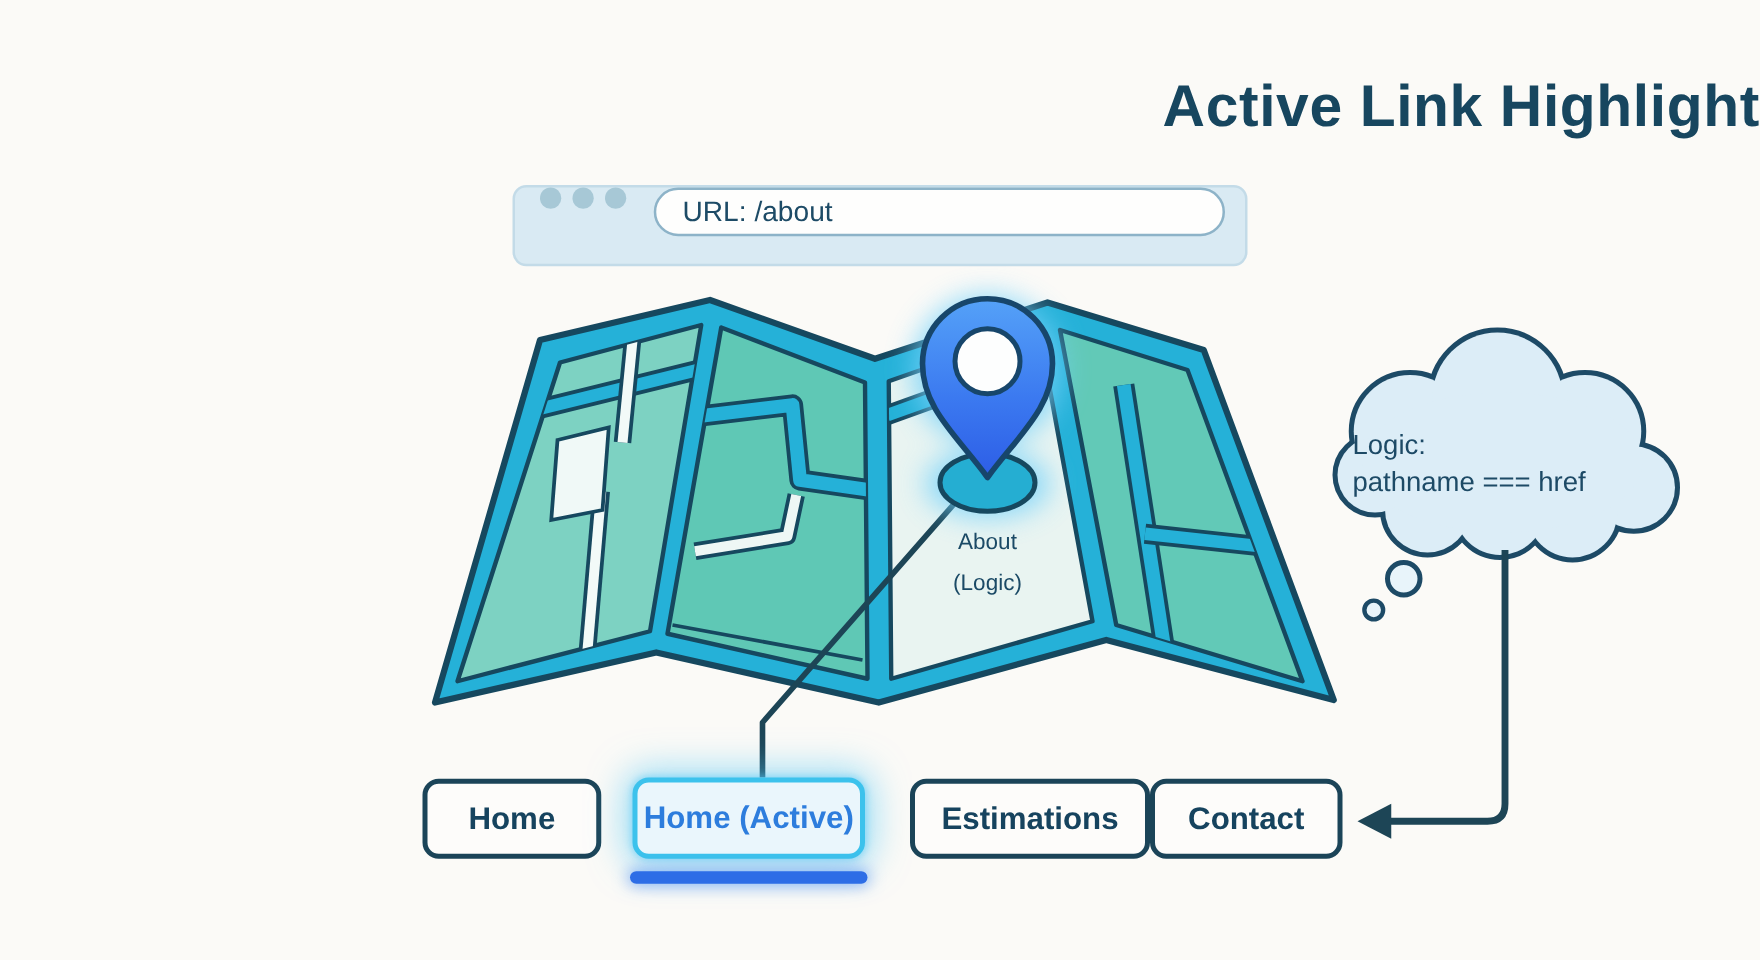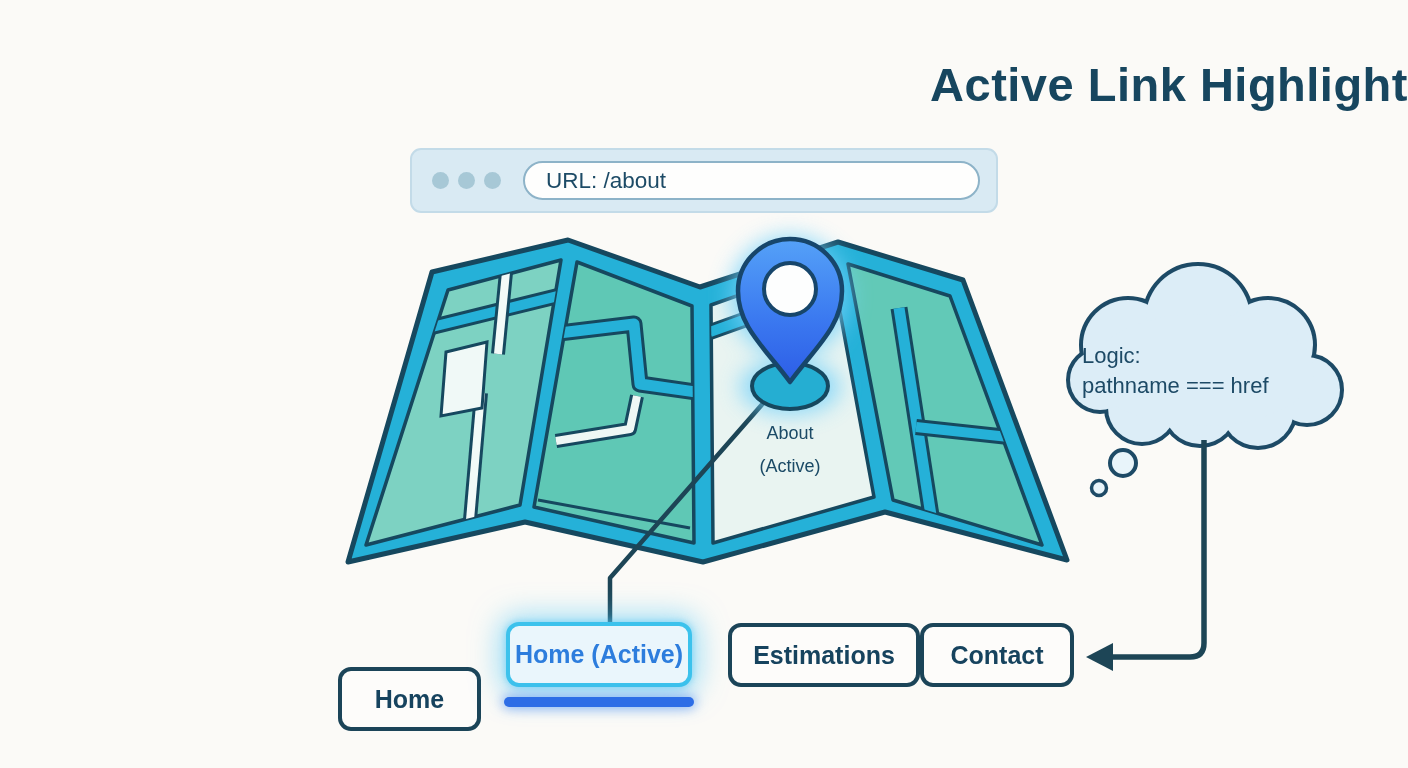--- a/index.html
+++ b/index.html
@@ -12,21 +12,21 @@
 
   .title{
     position:absolute;left:0;right:0;top:57px;text-align:right;
     font-size:47px;font-weight:bold;letter-spacing:.5px;color:#17465f;
   }
 
   
   .browser{
     position:absolute;left:410px;top:148px;width:588px;height:65px;
     box-sizing:border-box;background:#d9eaf3;border:2px solid #c3dbe8;
-    border-radius:11px;display:flex;align-items:center;padding:0 16px 0 20px;
+    border-radius:11px;display:flex;padding:0 16px 0 20px;
   }
   .dot{width:17px;height:17px;border-radius:50%;background:#a7c8d6;margin-right:9px;flex:none;}
   .urlpill{
     flex:1;height:39px;margin-left:13px;box-sizing:border-box;
     background:#fefefd;border:2.5px solid #8db3c8;border-radius:20px;
     display:flex;align-items:center;padding:0 21px;
     font-size:22.5px;color:#1d4b66;font-weight:500;
   }
 
   
@@ -39,21 +39,21 @@
     font-size:22px;line-height:30px;color:#1d4a66;font-weight:500;
   }
 
   
   .btn{
     position:absolute;top:623px;height:64px;box-sizing:border-box;
     background:#fdfcfa;border:4px solid #1b4458;border-radius:13px;
     display:flex;align-items:center;justify-content:center;
     font-size:25px;font-weight:600;color:#16435e;cursor:pointer;
   }
-  .btn-home{left:338px;width:143px;margin-top:44px;}
+  .btn-home{left:338px;width:143px;}
   .btn-about{
     left:506px;width:186px;top:622px;height:65px;
     background:#eaf6fc;border-color:#3cc2ec;color:#2d7ddd;
     box-shadow:0 0 28px 7px rgba(86,200,246,.55), 0 0 6px 1px rgba(86,200,246,.5);
   }
   .btn-est{left:728px;width:192px;}
   .btn-contact{left:920px;width:154px;}
   .underline{
     position:absolute;left:504px;top:697px;width:190px;height:10px;
     background:#2d6de6;border-radius:6px;
@@ -182,21 +182,21 @@
     <span class="dot"></span>
     <span class="dot"></span>
     <span class="dot"></span>
     <div class="urlpill">
       <span>URL: /about</span>
     </div>
   </div>
 
   <div class="maplabel">
     <div>About</div>
-    <div>(Active)</div>
+    <div>(Logic)</div>
   </div>
 
   <div class="cloudtext">
     <div>Logic:</div>
     <div>pathname === href</div>
   </div>
 
   <nav>
     <div class="btn btn-home">Home</div>
     <div class="btn btn-about">Home (Active)</div>

